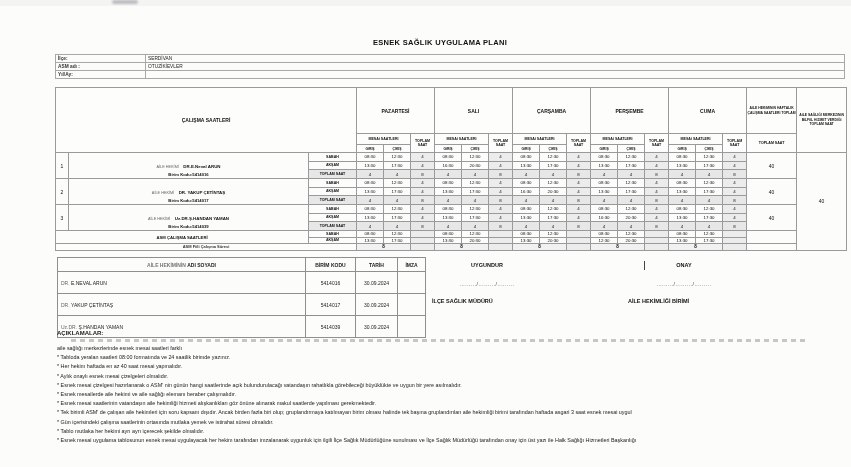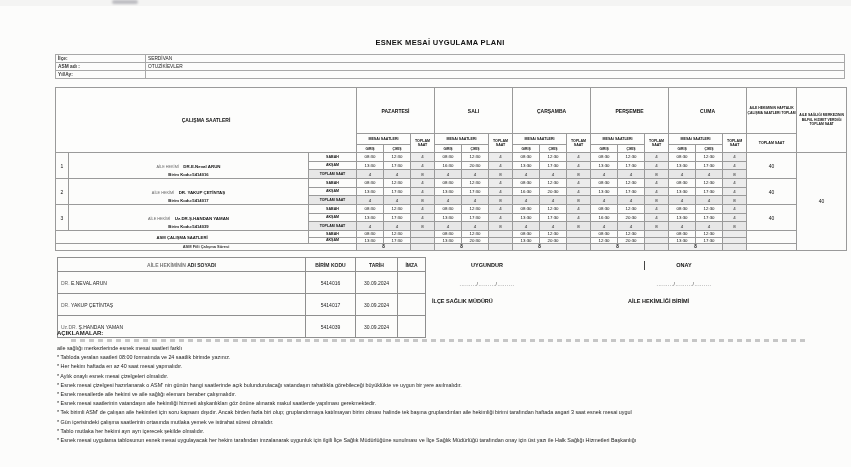--- a/index.html
+++ b/index.html
@@ -72,21 +72,21 @@
     background:repeating-linear-gradient(90deg,#aaa 0 5px,transparent 5px 9px);}
   .nline{font-size:5.4px;line-height:9.2px;white-space:nowrap;}
 </style>
 </head>
 <body>
 
 <div class="page"></div>
 <div class="topband"></div>
 <div class="smudge"></div>
 
-<div class="title">ESNEK MESAİ UYGULAMA PLANI</div>
+<div class="title">ESNEK SAĞLIK UYGULAMA PLANI</div>
 
 <table class="info">
   <tbody>
       <tr>
     <td class="il">İlçe:</td>
     <td>SERDİVAN</td>
   </tr>
   <tr>
     <td class="il">ASM adı :</td>
     <td>OTUZİKİEVLER</td>

